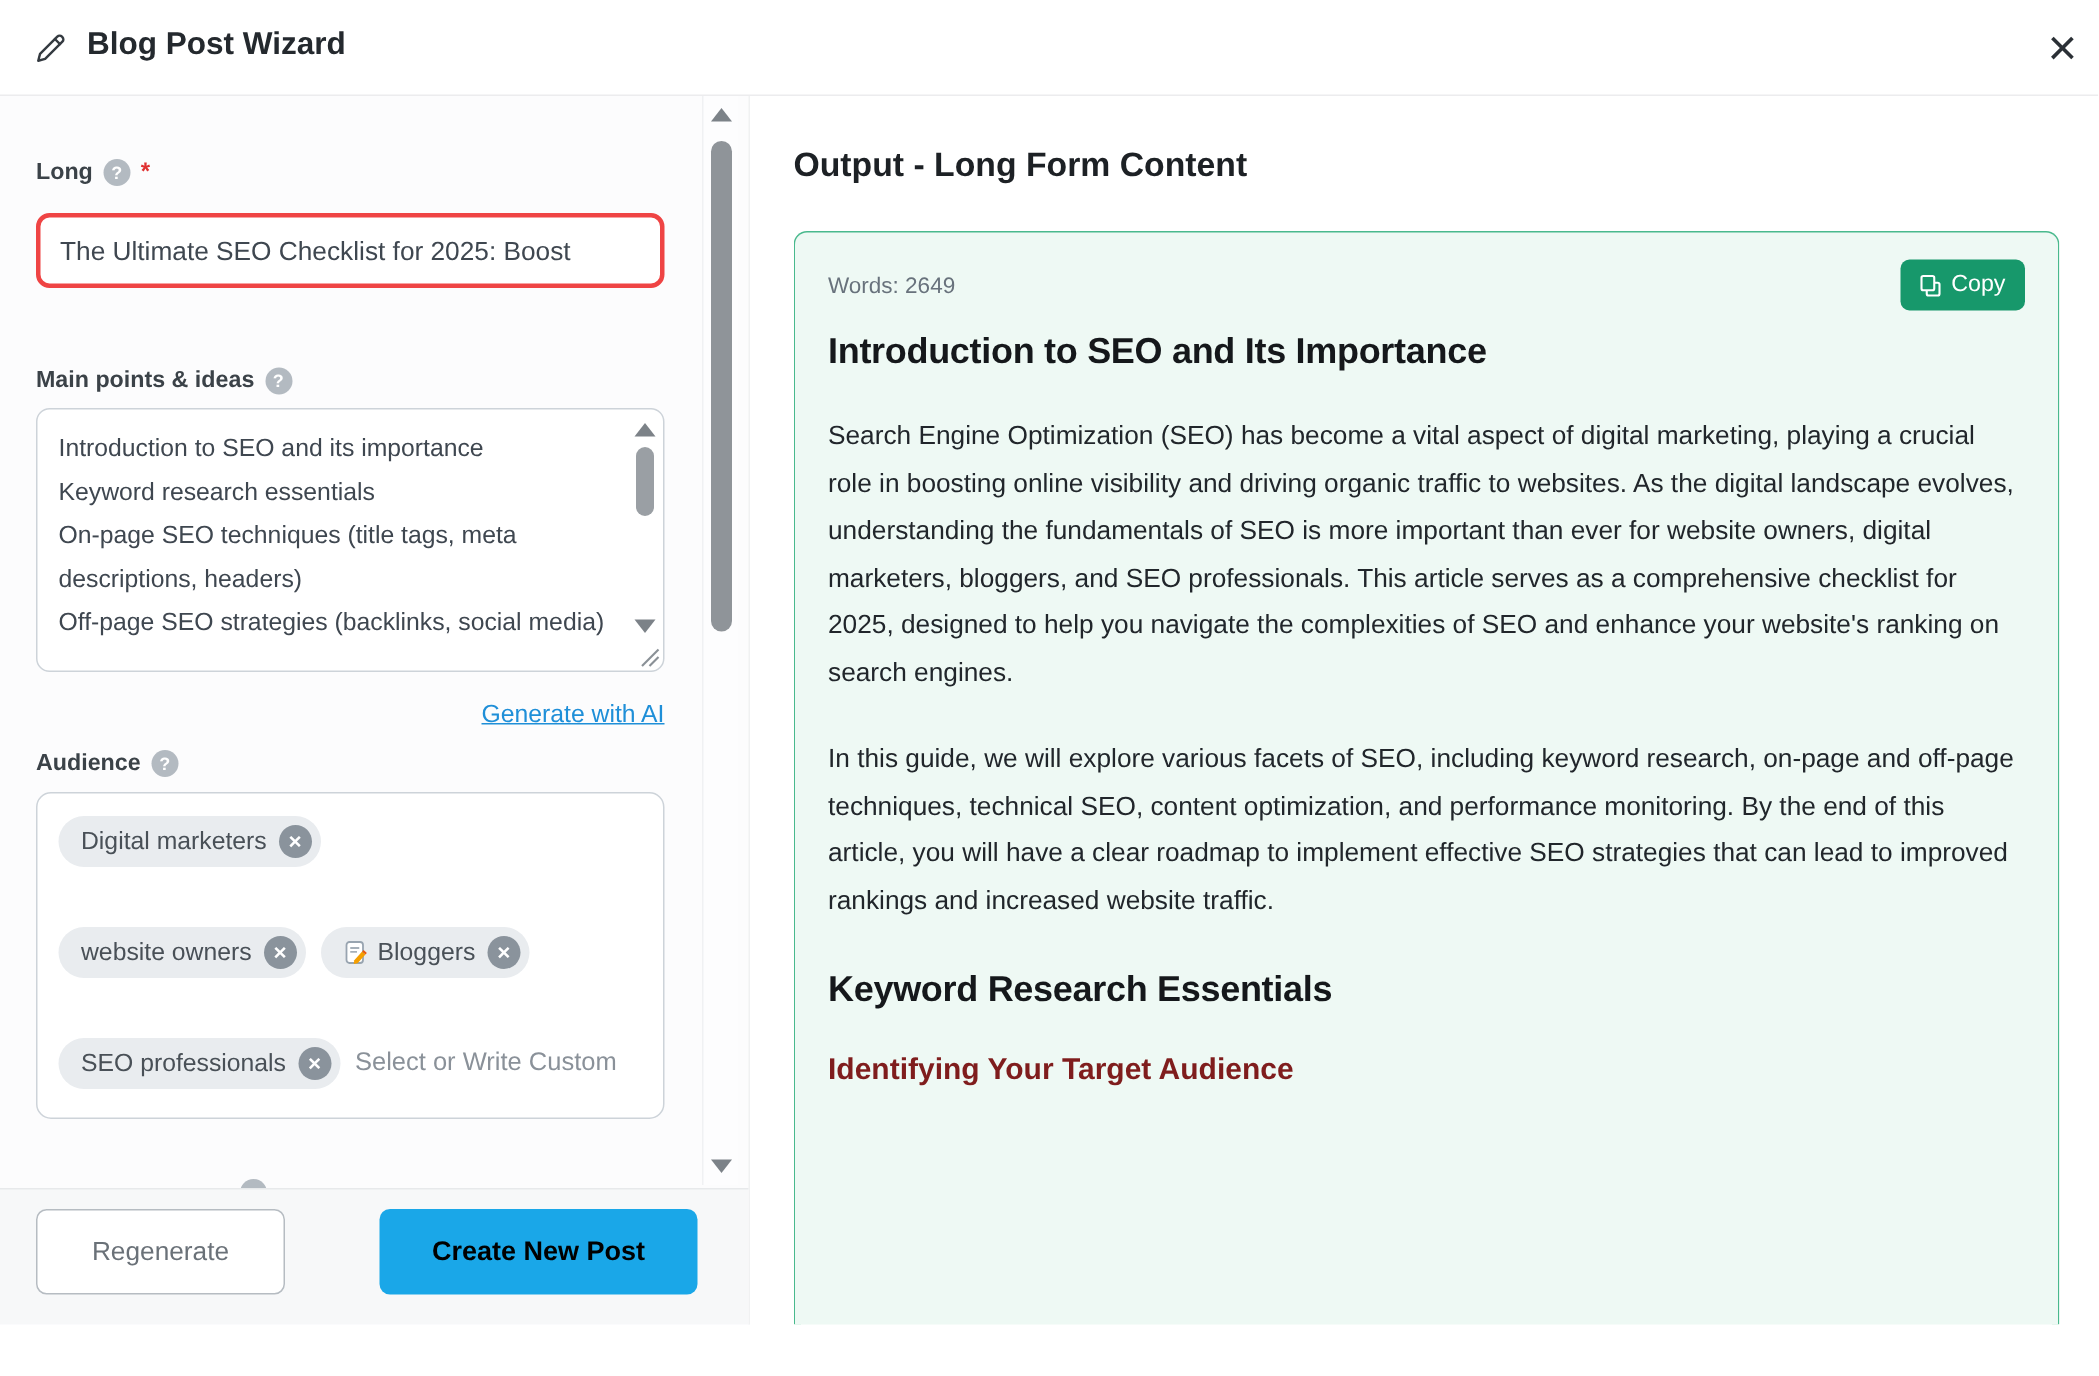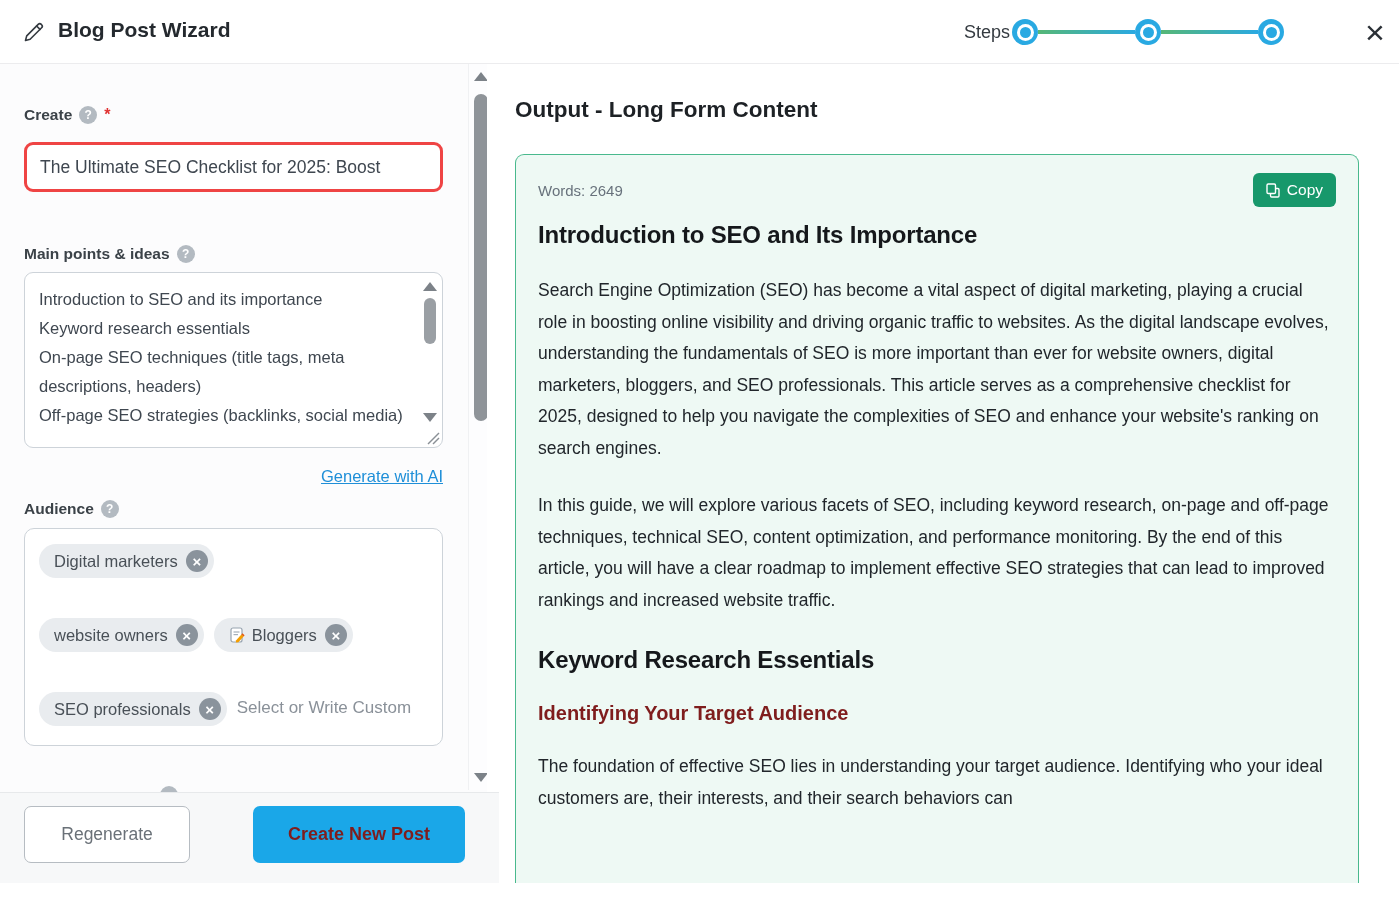--- a/index.html
+++ b/index.html
@@ -84,24 +84,24 @@
     background:#8f9499; border-radius:7px; }
 
   
   .footer { position:absolute; left:0; top:728px; width:575px; height:91px;
     background:#f7f8f9; border-top:1px solid #e7e9eb; z-index:5; }
   .btn-regenerate { position:absolute; left:24px; top:13px; width:166px; height:57px;
     background:#fff; border:1px solid #b6bcc2; border-radius:7px; font-size:17.5px;
     color:#6a7178; font-family:inherit; cursor:pointer; }
   .btn-create { position:absolute; left:253px; top:13px; width:212px; height:57px;
     background:#1aa7e8; border:none; border-radius:7px; font-size:18px; font-weight:600;
-    color:#7f1d1d; font-family:inherit; cursor:pointer; }
-
-  
-  .right-panel { position:absolute; left:487px; top:64px; width:898px; height:853px; background:#fff; }
+    color:#000000; font-family:inherit; cursor:pointer; }
+
+  
+  .right-panel { position:absolute; left:501px; top:64px; width:898px; height:853px; background:#fff; }
   .output-title { position:absolute; left:28px; top:33px; font-size:22.5px; font-weight:700; color:#1d2125; }
   .output-box { position:absolute; left:28px; top:90px; width:844px; height:729px;
     background:#eef9f4; border:1px solid #49b98d; border-bottom:none;
     border-radius:9px 9px 0 0; overflow:hidden; padding:18px 22px; }
   .words-row { display:flex; align-items:center; justify-content:space-between; height:34px; }
   .words-count { font-size:15px; color:#68727c; }
   .copy-btn { display:inline-flex; align-items:center; gap:7px; height:34px; padding:0 13px;
     background:#17986b; color:#fff; border:none; border-radius:6px; font-size:15.5px;
     font-family:inherit; cursor:pointer; }
   .article h2 { font-size:24px; font-weight:700; color:#15181b; margin-top:30px; letter-spacing:-0.2px; }
@@ -114,48 +114,28 @@
 
 <div class="app">
 
   <div class="header">
     <svg class="pencil-icon" viewBox="0 0 24 24" fill="none" stroke="#343a40" stroke-width="1.6" stroke-linejoin="round" stroke-linecap="round">
       <path d="M3.5 20.5l1.2-4.6L16.2 4.4a2.2 2.2 0 0 1 3.1 0l.3.3a2.2 2.2 0 0 1 0 3.1L8.1 19.3 3.5 20.5z"></path>
       <path d="M14.6 6l3.4 3.4"></path>
     </svg>
     <div class="app-title">Blog Post Wizard</div>
 
-    <div class="steps-wrap">
-      <span class="steps-label">Steps</span>
-      <span class="step-dot">
-          <span class="ring">
-            <span class="core"></span>
-          </span>
-        </span>
-      <span class="step-line"></span>
-      <span class="step-dot">
-          <span class="ring">
-            <span class="core"></span>
-          </span>
-        </span>
-      <span class="step-line"></span>
-      <span class="step-dot">
-          <span class="ring">
-            <span class="core"></span>
-          </span>
-        </span>
-    </div>
 
     <div class="close-btn">×</div>
   </div>
 
   <div class="left-panel">
 
     <div class="field-label topic-row">
-      <span>Create</span>
+      <span>Long</span>
       <span class="help-icon">?</span>
       <span class="req">*</span>
     </div>
     <input class="topic-input" type="text" value="The Ultimate SEO Checklist for 2025: Boost" style="">
 
     <div class="field-label points-row">
       <span>Main points &amp; ideas</span>
       <span class="help-icon">?</span>
     </div>
     <div class="ta-wrap">
@@ -240,17 +220,16 @@
           <span>Copy</span>
         </button>
       </div>
       <div class="article">
 
       <h2>Introduction to SEO and Its Importance</h2>
           <p>Search Engine Optimization (SEO) has become a vital aspect of digital marketing, playing a crucial role in boosting online visibility and driving organic traffic to websites. As the digital landscape evolves, understanding the fundamentals of SEO is more important than ever for website owners, digital marketers, bloggers, and SEO professionals. This article serves as a comprehensive checklist for 2025, designed to help you navigate the complexities of SEO and enhance your website's ranking on search engines.</p>
           <p>In this guide, we will explore various facets of SEO, including keyword research, on-page and off-page techniques, technical SEO, content optimization, and performance monitoring. By the end of this article, you will have a clear roadmap to implement effective SEO strategies that can lead to improved rankings and increased website traffic.</p>
           <h2>Keyword Research Essentials</h2>
           <h3>Identifying Your Target Audience</h3>
-          <p>The foundation of effective SEO lies in understanding your target audience. Identifying who your ideal customers are, their interests, and their search behaviors can</p>
         </div>
     </div>
   </div>
 </div>
 
 </body></html>

